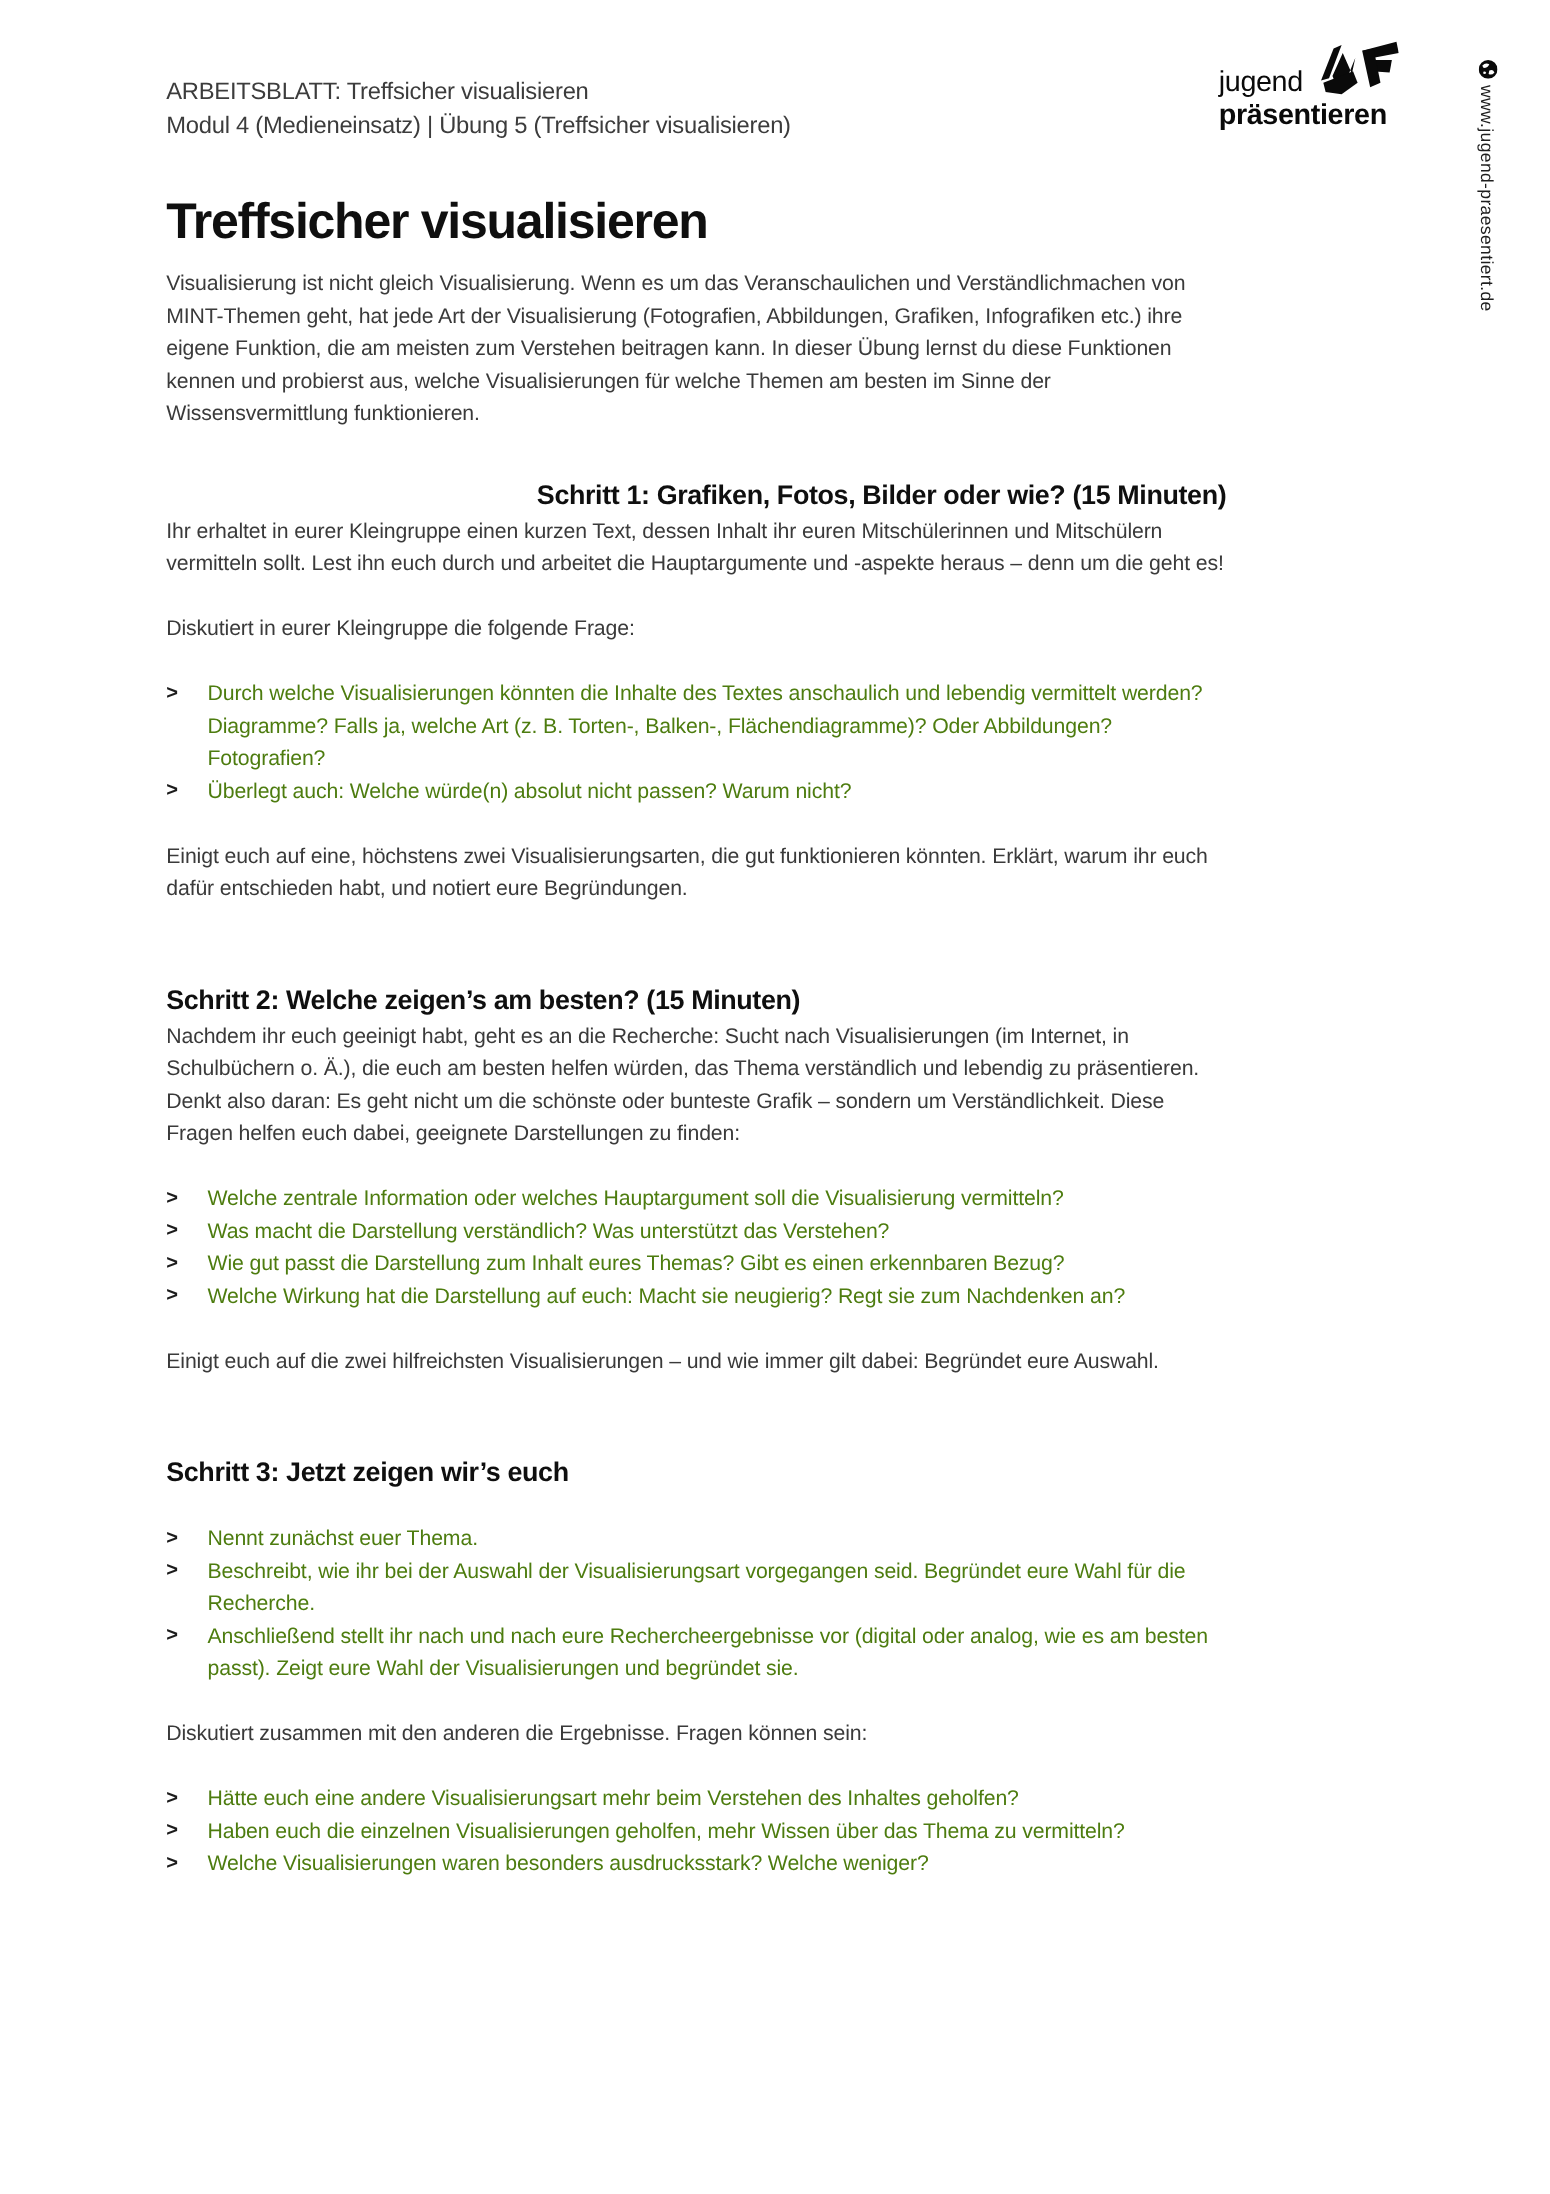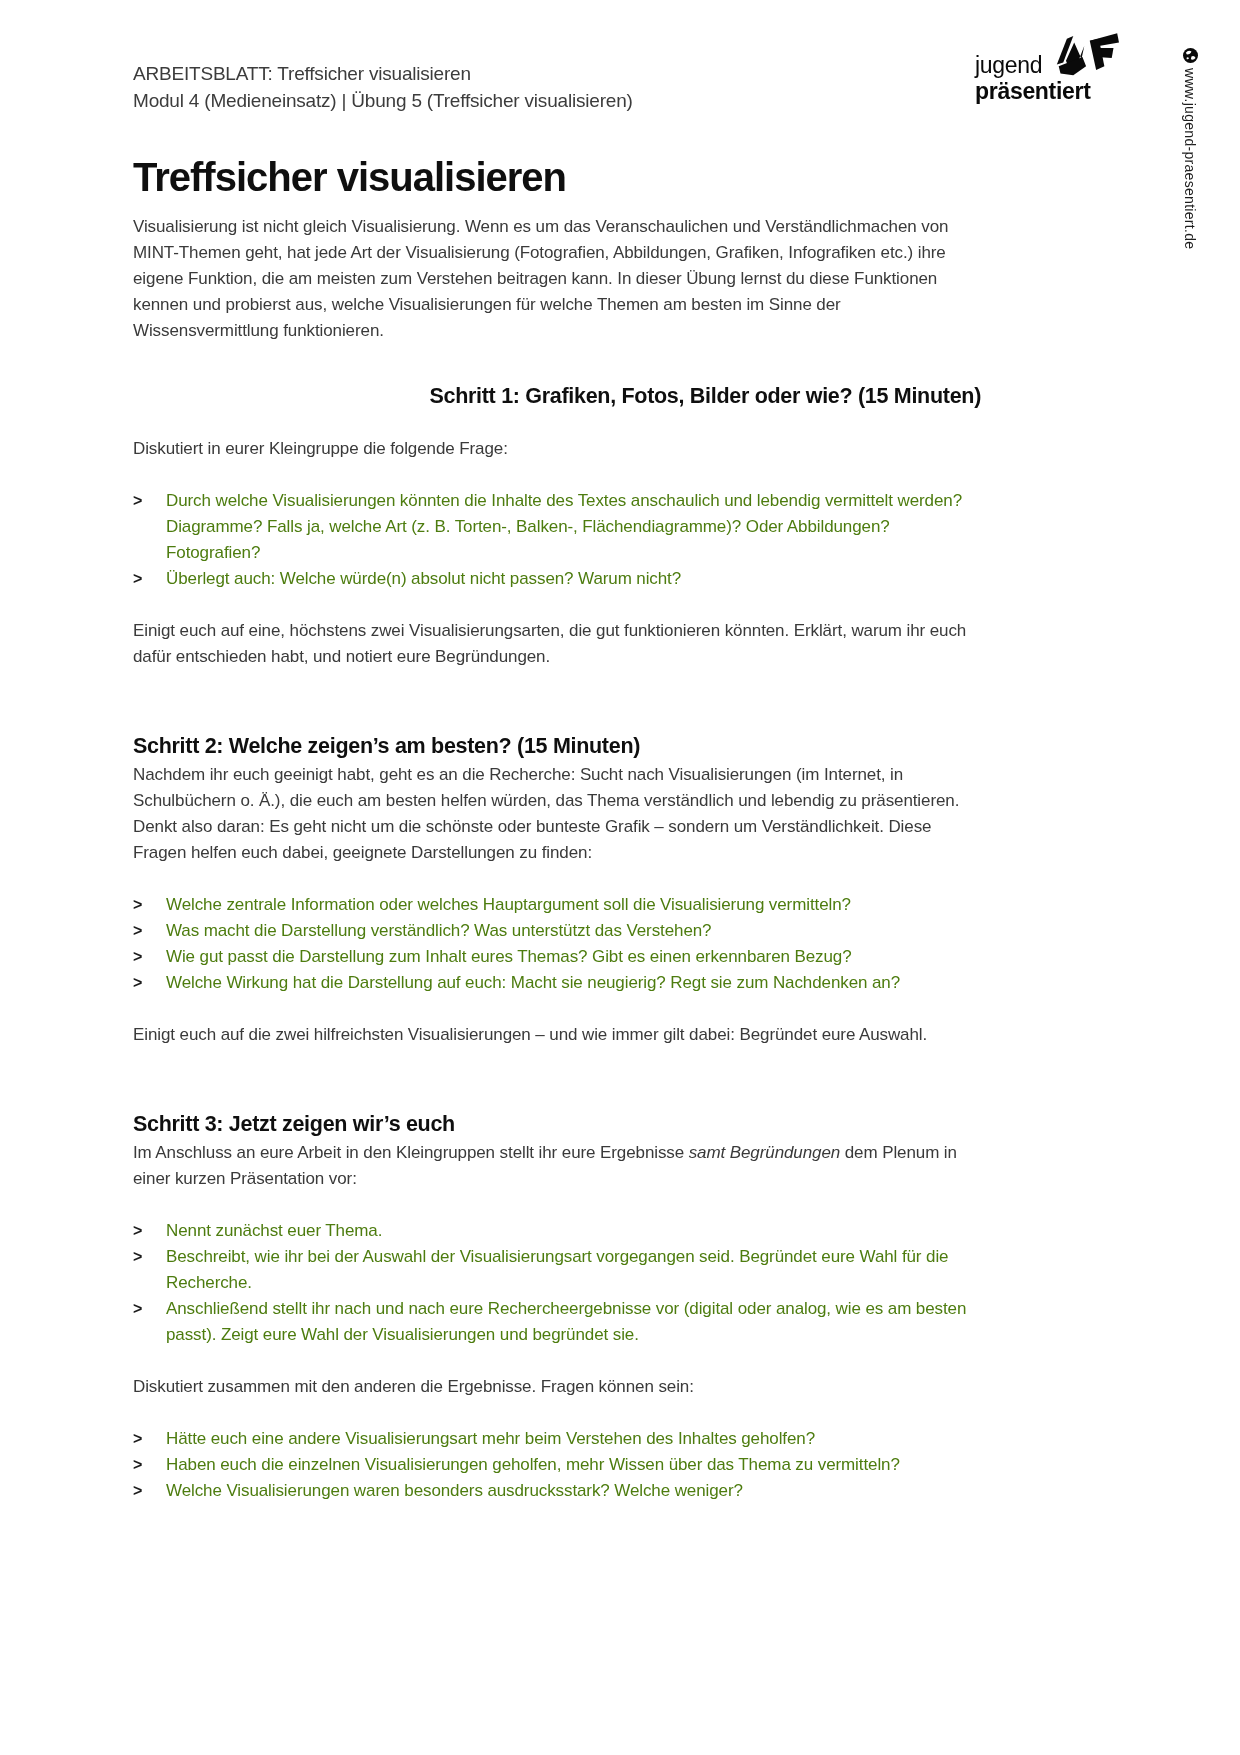--- a/index.html
+++ b/index.html
@@ -116,21 +116,21 @@
     margin-bottom:5px;
   }
 </style>
 </head>
 <body>
 
 <div class="page">
 
   <div class="logo">
     <div class="logo-line1">jugend</div>
-    <div class="logo-line2">präsentiert</div>
+    <div class="logo-line2">präsentieren</div>
     <svg class="logo-mark" viewBox="0 0 70 54" xmlns="http://www.w3.org/2000/svg">
       <polygon fill="#0a0a0a" points="2,34 9,32 20,3 13,6"></polygon>
       <polygon fill="#0a0a0a" points="12,30 21,10 29,28 32,14 24,34 16,40"></polygon>
       <polygon fill="#0a0a0a" points="4,36 30,26 34,36 20,46 6,44"></polygon>
       <polygon fill="#0a0a0a" points="38,8 68,0 70,10 48,14"></polygon>
       <polygon fill="#0a0a0a" points="44,16 64,16 62,27 46,26"></polygon>
       <polygon fill="#0a0a0a" points="38,8 48,6 54,36 45,40"></polygon>
     </svg>
   </div>
 
@@ -149,20 +149,21 @@
     <div class="doc-header">
       <div>ARBEITSBLATT: Treffsicher visualisieren</div>
       <div>Modul 4 (Medieneinsatz) | Übung 5 (Treffsicher visualisieren)</div>
     </div>
 
     <div class="doc-title">Treffsicher visualisieren</div>
 
     <div class="para intro">Visualisierung ist nicht gleich Visualisierung. Wenn es um das Veranschaulichen und Verständlichmachen von MINT-Themen geht, hat jede Art der Visualisierung (Fotografien, Abbildungen, Grafiken, Infografiken etc.) ihre eigene Funktion, die am meisten zum Verstehen beitragen kann. In dieser Übung lernst du diese Funktionen kennen und probierst aus, welche Visualisierungen für welche Themen am besten im Sinne der Wissensvermittlung funktionieren.</div>
 
     <div class="section-heading first">Schritt 1: Grafiken, Fotos, Bilder oder wie? (15 Minuten)</div>
+    <div class="para after-heading">Ihr erhaltet in eurer Kleingruppe einen kurzen Text, dessen Inhalt ihr euren Mitschülerinnen und Mitschülern vermitteln sollt. Lest ihn euch durch und arbeitet die Hauptargumente und -aspekte heraus – denn um die geht es!</div>
     <div class="para gap-para">Diskutiert in eurer Kleingruppe die folgende Frage:</div>
 
     <div class="bullet-list">
       <div class="bullet-item">
         <span class="bullet-marker">&gt;</span>
         <span class="bullet-text">Durch welche Visualisierungen könnten die Inhalte des Textes anschaulich und lebendig vermittelt werden? Diagramme? Falls ja, welche Art (z. B. Torten-, Balken-, Flächendiagramme)? Oder Abbildungen? Fotografien?</span>
       </div>
       <div class="bullet-item">
         <span class="bullet-marker">&gt;</span>
         <span class="bullet-text">Überlegt auch: Welche würde(n) absolut nicht passen? Warum nicht?</span>
@@ -189,23 +190,20 @@
       </div>
       <div class="bullet-item">
         <span class="bullet-marker">&gt;</span>
         <span class="bullet-text">Welche Wirkung hat die Darstellung auf euch: Macht sie neugierig? Regt sie zum Nachdenken an?</span>
       </div>
     </div>
 
     <div class="para gap-para">Einigt euch auf die zwei hilfreichsten Visualisierungen – und wie immer gilt dabei: Begründet eure Auswahl.</div>
 
     <div class="section-heading">Schritt 3: Jetzt zeigen wir’s euch</div>
-    <div class="para after-heading">
-      <span>Im Anschluss an eure Arbeit in den Kleingruppen stellt ihr eure Ergebnisse </span><span class="italic">samt Begründungen</span><span> dem Plenum in einer kurzen Präsentation vor:</span>
-    </div>
 
     <div class="bullet-list">
       <div class="bullet-item">
         <span class="bullet-marker">&gt;</span>
         <span class="bullet-text">Nennt zunächst euer Thema.</span>
       </div>
       <div class="bullet-item">
         <span class="bullet-marker">&gt;</span>
         <span class="bullet-text">Beschreibt, wie ihr bei der Auswahl der Visualisierungsart vorgegangen seid. Begründet eure Wahl für die Recherche.</span>
       </div>

